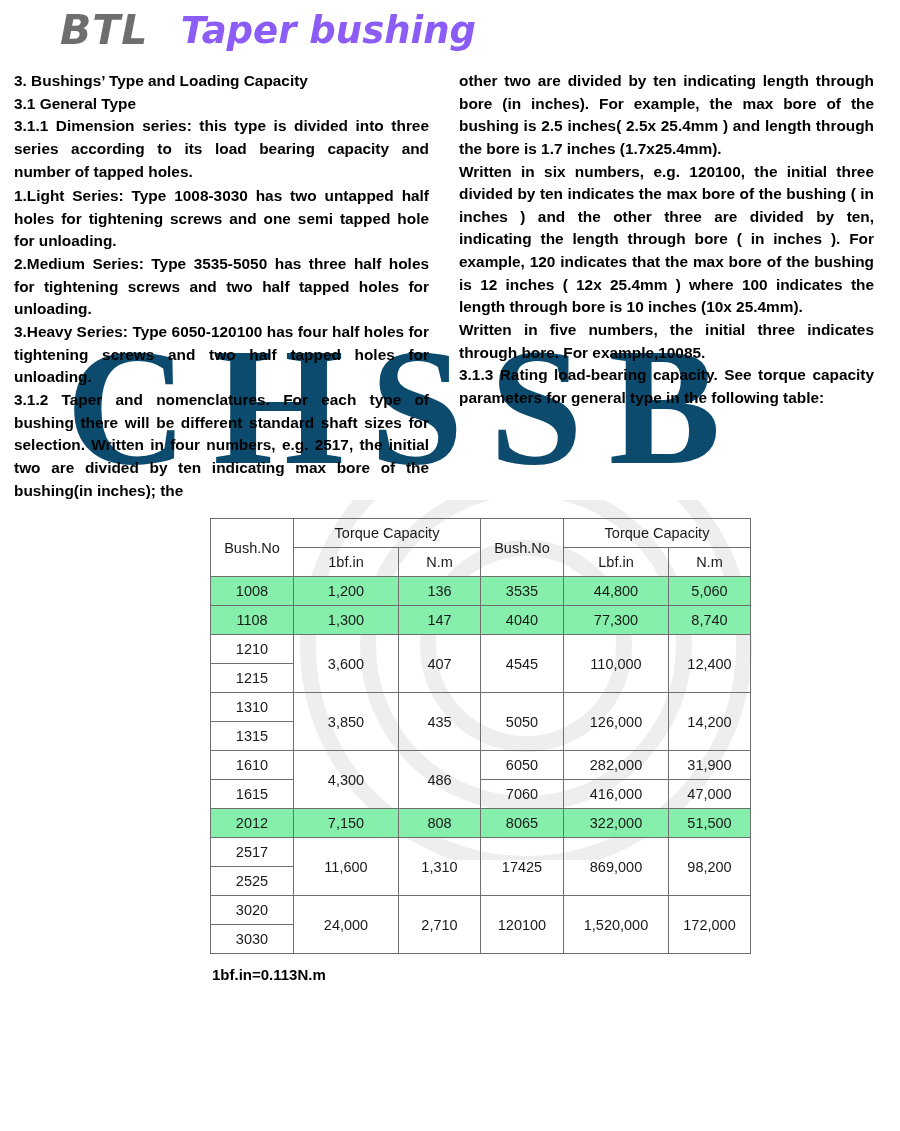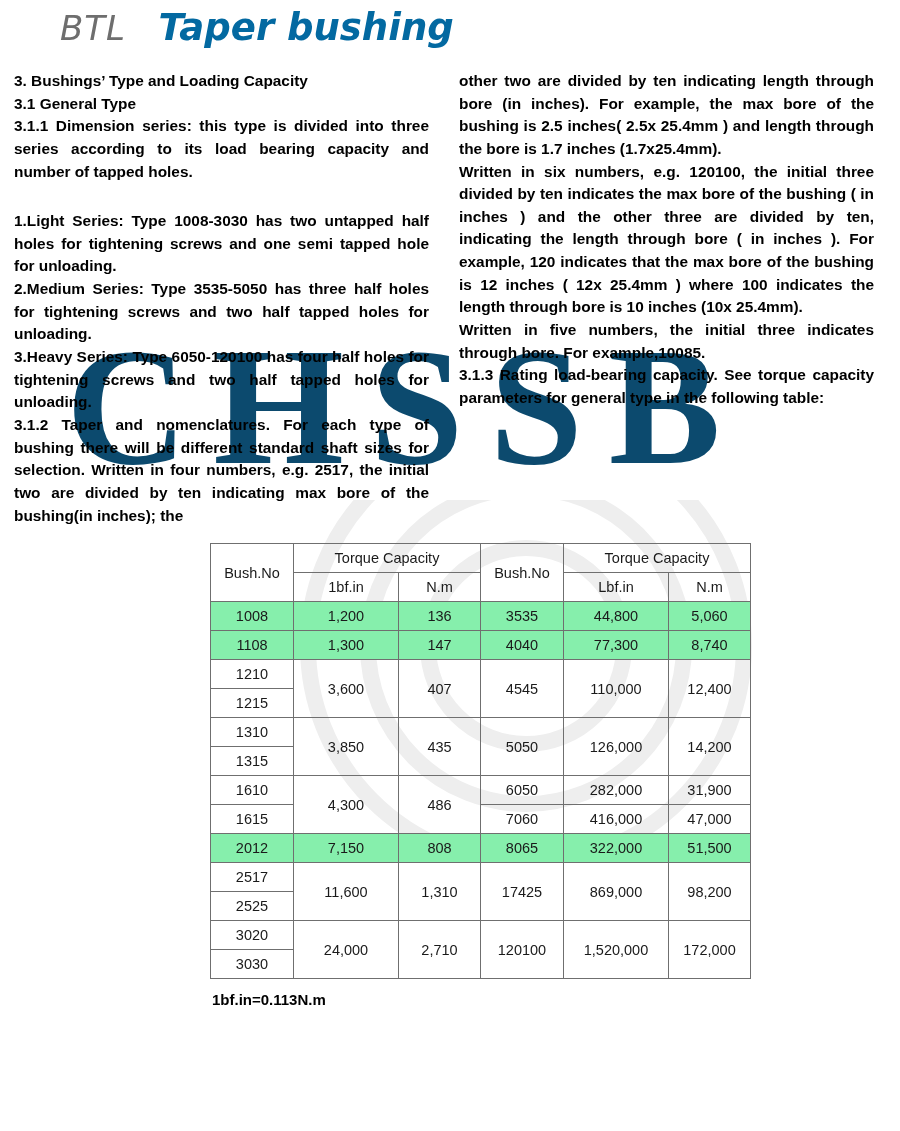--- a/index.html
+++ b/index.html
@@ -58,35 +58,35 @@
   
   .header {
     position: relative;
     z-index: 2;
     padding: 6px 0 0 60px;
     height: 52px;
   }
   .logo {
     display: inline-block;
     font-family: "DejaVu Sans", sans-serif;
-    font-size: 34px;
-    font-weight: normal;
+    font-size: 41px;
+    font-weight: bold;
     font-style: italic;
     color: #6e6e6e;
     letter-spacing: 1px;
     vertical-align: middle;
   }
   .title {
     display: inline-block;
     margin-left: 28px;
     font-family: "DejaVu Sans", sans-serif;
     font-size: 37px;
     font-weight: bold;
     font-style: italic;
-    color: #0369a1;
+    color: #8b5cf6;
     vertical-align: middle;
   }
 
   
   .columns {
     position: relative;
     z-index: 2;
     display: flex;
     padding: 12px 26px 0 14px;
     gap: 30px;
@@ -95,21 +95,21 @@
     width: 415px;
     font-size: 15.4px;
     font-weight: bold;
     line-height: 1.47;
     text-align: justify;
   }
   .col p {
     margin: 0;
   }
   .col p.gap {
-    margin-top: 27px;
+    margin-top: 2px;
   }
 
   
   .table-wrap {
     position: relative;
     z-index: 2;
     margin-top: 16px;
     padding-left: 210px;
   }
   table.torque {

